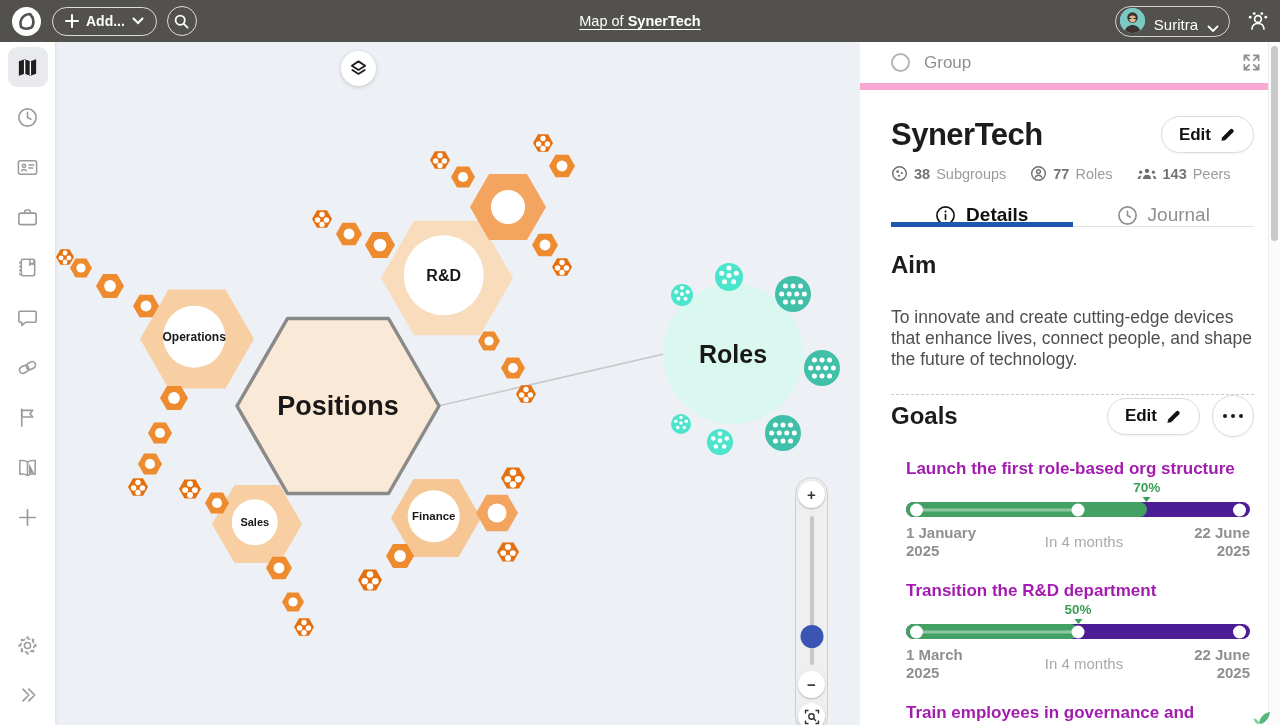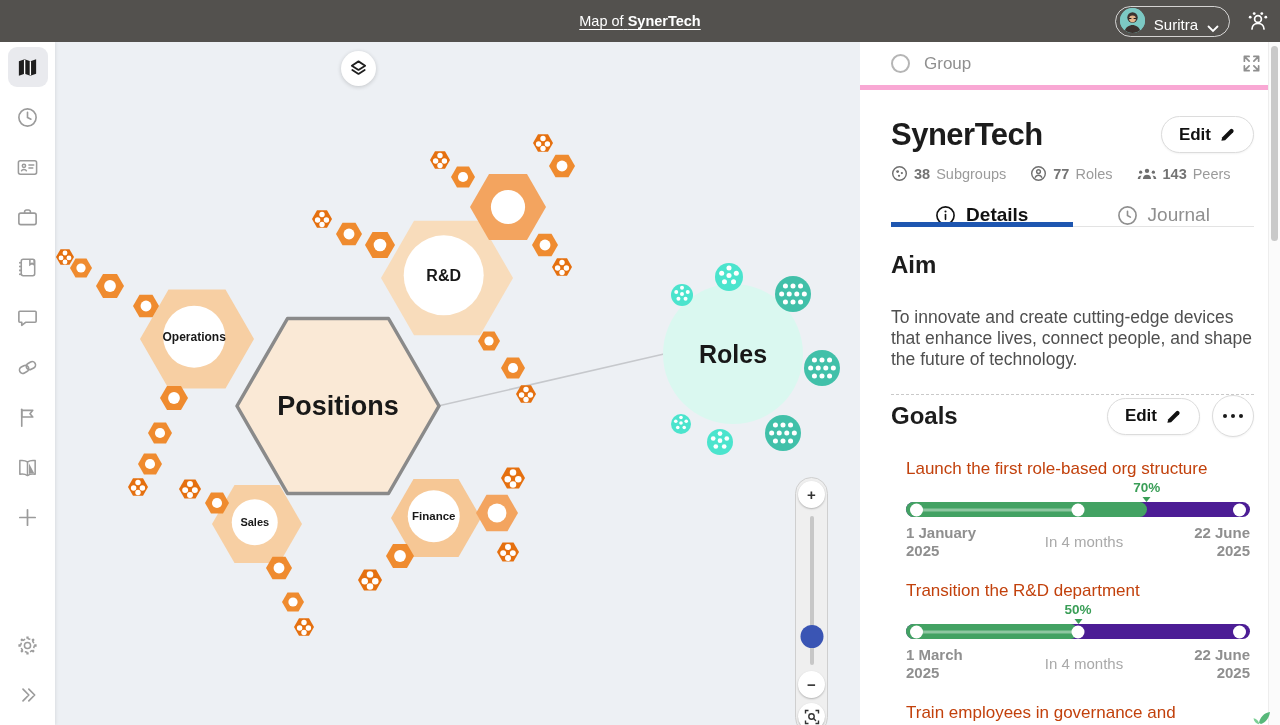--- a/index.html
+++ b/index.html
@@ -35,21 +35,21 @@
   .viewas-pill .val{color:#2b4ab8;font-weight:700}
 
   .zoomctl{position:absolute;left:740px;top:435px;width:33px;height:257px;background:#efefef;border:1px solid #cfcfcf;border-radius:17px;display:flex;flex-direction:column;align-items:center;padding:3px 0;z-index:5}
   .zbtn{width:27px;height:27px;border-radius:50%;background:#fff;box-shadow:0 1px 2px rgba(0,0,0,.25);display:flex;align-items:center;justify-content:center;font-size:15px;font-weight:700;color:#333;cursor:pointer;flex:0 0 auto}
   .ztrack{position:relative;width:4px;flex:1;margin:8px 0 6px;background:#c7c7c7;border-radius:2px}
   .zthumb{position:absolute;left:50%;top:73%;width:23px;height:23px;border-radius:50%;background:#3a55b4;transform:translateX(-50%);cursor:grab}
   .zfit{margin-top:5px}
 
   
   .panel{position:absolute;left:860px;top:42px;width:420px;height:683px;background:#fff;z-index:10;overflow:hidden}
-  .panel-head{height:48px;border-bottom:5px solid #f9a8d4;display:flex;align-items:center;padding:0 19px 0 31px}
+  .panel-head{height:48px;border-bottom:7px solid #f9a8d4;display:flex;align-items:center;padding:0 19px 0 31px}
   .radio{width:19px;height:19px;border:2px solid #b5b5b5;border-radius:50%;cursor:pointer;flex:0 0 auto}
   .panel-head .lbl{margin-left:14px;font-size:17px;color:#8f8f8f}
   .panel-head .grow{flex:1}
   .panel-body{padding:26px 26px 0 31px}
 
   .org-row{display:flex;align-items:center;justify-content:space-between}
   .org-name{font-size:31px;font-weight:800;color:#1c1c1c;letter-spacing:-.5px}
   .edit-pill{display:flex;align-items:center;gap:8px;height:37px;padding:16px 17px;border:1px solid #dcdcdc;border-radius:19px;background:#fff;font-size:17px;font-weight:600;color:#111;cursor:pointer;box-shadow:0 1px 2px rgba(0,0,0,.05)}
   .stats{display:flex;align-items:center;gap:24px;margin-top:12px;font-size:14.5px}
   .stat{display:flex;align-items:center;gap:6px;color:#9b9b9b}
@@ -63,21 +63,21 @@
   .sect-title{font-size:24px;font-weight:800;color:#1c1c1c}
   .aim{margin-top:24px}
   .aim p{margin-top:28px;font-size:17.5px;line-height:1.2;color:#4f4f4f}
   .dashed{border:none;border-top:1.5px dashed #c9c9c9;margin-top:24px}
   .goals-row{display:flex;align-items:center;gap:12px}
   .goals-row .grow{flex:1}
   .more-btn{width:42px;height:42px;border:1px solid #dcdcdc;border-radius:50%;background:#fff;display:flex;align-items:center;justify-content:center;gap:3.5px;cursor:pointer;box-shadow:0 1px 2px rgba(0,0,0,.05)}
   .more-btn i{width:4.5px;height:4.5px;border-radius:50%;background:#1a1a1a}
 
   .goal{margin:22px 4px 0 15px}
-  .goal h4{font-size:17px;font-weight:400;color:#c2410c;line-height:1.2}
+  .goal h4{font-size:17px;font-weight:700;color:#a21caf;line-height:1.2}
   .goal-bar{position:relative;height:15px;border-radius:8px;background:#4c1d95;margin-top:23px}
   .goal-fill{position:absolute;left:0;top:0;bottom:0;border-radius:8px;background:#43a263}
   .gdot{position:absolute;top:50%;width:13px;height:13px;border-radius:50%;background:#fff;transform:translateY(-50%);z-index:2}
   .gdot.start{left:4px}.gdot.end{right:4px}
   .gdot.mid{transform:translate(-50%,-50%)}
   .inner-line{position:absolute;left:11px;top:50%;height:3px;background:rgba(255,255,255,.4);transform:translateY(-50%);border-radius:2px}
   .pct-marker{position:absolute;top:-21px;transform:translateX(-50%);color:#3a9e57;font-weight:700;font-size:13.5px;line-height:1;text-align:center;white-space:nowrap}
   .pct-marker::after{content:"";display:block;margin:2px auto 0;width:0;border-left:4px solid transparent;border-right:4px solid transparent;border-top:5px solid #3a9e57}
   .goal-dates{display:flex;margin-top:7px;font-size:15px;color:#8f8f8f}
   .gd-start{width:92px;font-weight:700;line-height:1.15}
@@ -85,20 +85,43 @@
   .gd-end{width:80px;font-weight:700;text-align:right;line-height:1.15}
 
   .scrollbar{position:absolute;right:0;top:0;width:12px;height:683px;background:#fbfbfb;border-left:1px solid #ededed}
   .scroll-thumb{position:absolute;left:2px;right:2px;top:4px;height:195px;background:#c9c9c9;border-radius:5px;cursor:grab}
   .sprout{position:absolute;right:8px;bottom:-6px;z-index:3}
 </style>
 </head>
 <body>
 
 <div class="topbar">
+  <div class="tb-left">
+    <div class="logo-btn">
+      <svg width="31" height="31" viewBox="0 0 31 31">
+        <circle cx="15.5" cy="15.5" r="14.5" fill="#fff"></circle>
+        <path d="M10 21 C8 14 12 8.5 19 8 C23 12 23.5 18 20.5 21.5 C17 23 12.5 22.8 10 21 Z" fill="none" stroke="#53514e" stroke-width="2.6" stroke-linejoin="round"></path>
+      </svg>
+    </div>
+    <div class="pill-btn">
+      <svg width="14" height="14" viewBox="0 0 14 14">
+          <path d="M7 1v12M1 7h12" stroke="#fff" stroke-width="2" stroke-linecap="round"></path>
+        </svg>
+      <span>Add...</span>
+      <svg width="12" height="8" viewBox="0 0 12 8">
+          <path d="M1.5 1.5 6 6l4.5-4.5" fill="none" stroke="#fff" stroke-width="2" stroke-linecap="round"></path>
+        </svg>
+    </div>
+    <div class="round-btn">
+      <svg width="15" height="15" viewBox="0 0 15 15">
+          <circle cx="6.2" cy="6.2" r="4.6" fill="none" stroke="#fff" stroke-width="1.8"></circle>
+          <path d="M9.8 9.8 13.6 13.6" stroke="#fff" stroke-width="1.8" stroke-linecap="round"></path>
+        </svg>
+    </div>
+  </div>
   <div class="tb-title">
     <a><span>Map of</span> <b>SynerTech</b></a>
   </div>
   <div class="tb-right">
     <div class="user-pill">
       <span class="avatar">
         <svg width="25" height="25" viewBox="0 0 25 25">
             <rect width="25" height="25" fill="#7cc9c4"></rect>
             <circle cx="12.5" cy="9.5" r="5.2" fill="#3c3330"></circle>
             <circle cx="12.5" cy="10.8" r="3.4" fill="#e3b58c"></circle>

